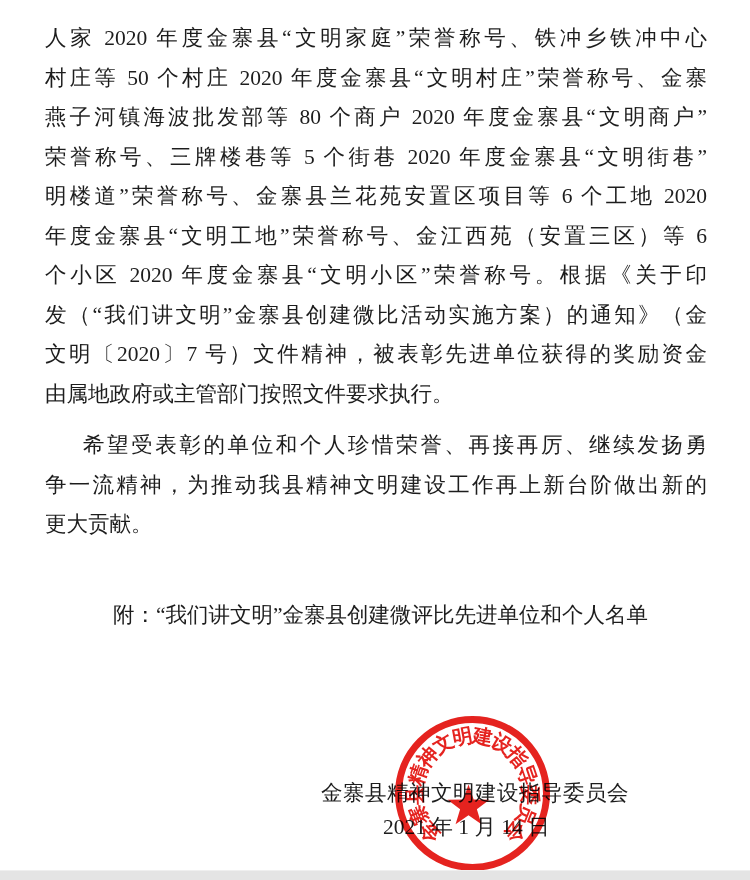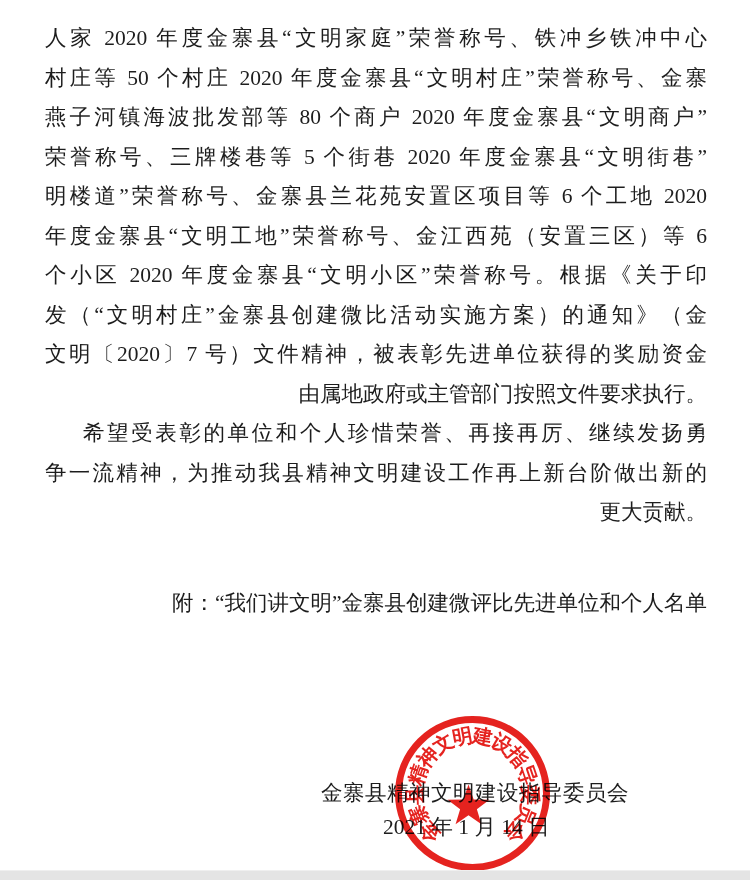--- a/index.html
+++ b/index.html
@@ -22,21 +22,20 @@
     top: 19px;
     width: 662px;
     font-size: 21.5px;
     color: #1d1d1d;
   }
   .line {
     height: 39.5px;
     line-height: 39.5px;
     white-space: nowrap;
     overflow: visible;
-    text-align: right;
   }
   .line.just {
     white-space: normal;
     text-align: justify;
     text-align-last: justify;
   }
   .signature-line {
     position: absolute;
     left: 321px;
     top: 778px;
@@ -87,24 +86,24 @@
 <div class="page">
 
   <div class="body-text">
       <div class="line just">人家 2020 年度金寨县“文明家庭”荣誉称号、铁冲乡铁冲中心</div>
       <div class="line just">村庄等 50 个村庄 2020 年度金寨县“文明村庄”荣誉称号、金寨</div>
       <div class="line just">燕子河镇海波批发部等 80 个商户 2020 年度金寨县“文明商户”</div>
       <div class="line just">荣誉称号、三牌楼巷等 5 个街巷 2020 年度金寨县“文明街巷”</div>
       <div class="line just">明楼道”荣誉称号、金寨县兰花苑安置区项目等 6 个工地 2020</div>
       <div class="line just">年度金寨县“文明工地”荣誉称号、金江西苑（安置三区）等 6</div>
       <div class="line just">个小区 2020 年度金寨县“文明小区”荣誉称号。根据《关于印</div>
-      <div class="line just">发（“文明村庄”金寨县创建微比活动实施方案）的通知》（金</div>
+      <div class="line just">发（“我们讲文明”金寨县创建微比活动实施方案）的通知》（金</div>
       <div class="line just">文明〔2020〕7 号）文件精神，被表彰先进单位获得的奖励资金</div>
       <div class="line">由属地政府或主管部门按照文件要求执行。</div>
-      <div class="line just" style="text-indent: 38px;">希望受表彰的单位和个人珍惜荣誉、再接再厉、继续发扬勇</div>
+      <div class="line just" style="text-indent: 38px; margin-top: 12px;">希望受表彰的单位和个人珍惜荣誉、再接再厉、继续发扬勇</div>
       <div class="line just">争一流精神，为推动我县精神文明建设工作再上新台阶做出新的</div>
       <div class="line">更大贡献。</div>
       <div class="line"></div>
       <div class="line" style="text-indent: 68px; margin-top: 12px;">附：“我们讲文明”金寨县创建微评比先进单位和个人名单</div>
     </div>
 
   <div class="signature-line">金寨县精神文明建设指导委员会</div>
 
   <div class="date-line">2021 年 1 月 14 日</div>
 

